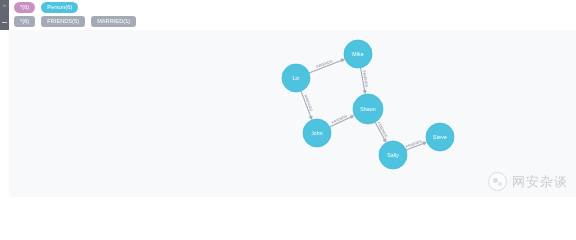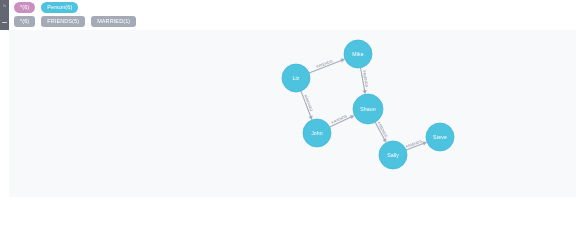--- a/index.html
+++ b/index.html
@@ -157,14 +157,18 @@
             <text x="384" y="125.4" class="node-label">Sally</text>
           </g>
           <g>
             <circle cx="431" cy="107" r="14" class="node-circle"></circle>
             <text x="431" y="107.4" class="node-label">Steve</text>
           </g>
         </g>
       </svg>
   </div>
 
+  <div class="watermark">
+    <span class="wm-logo"></span>
+    <span class="wm-text">网安杂谈</span>
+  </div>
 
 </div>
 
 </body></html>

